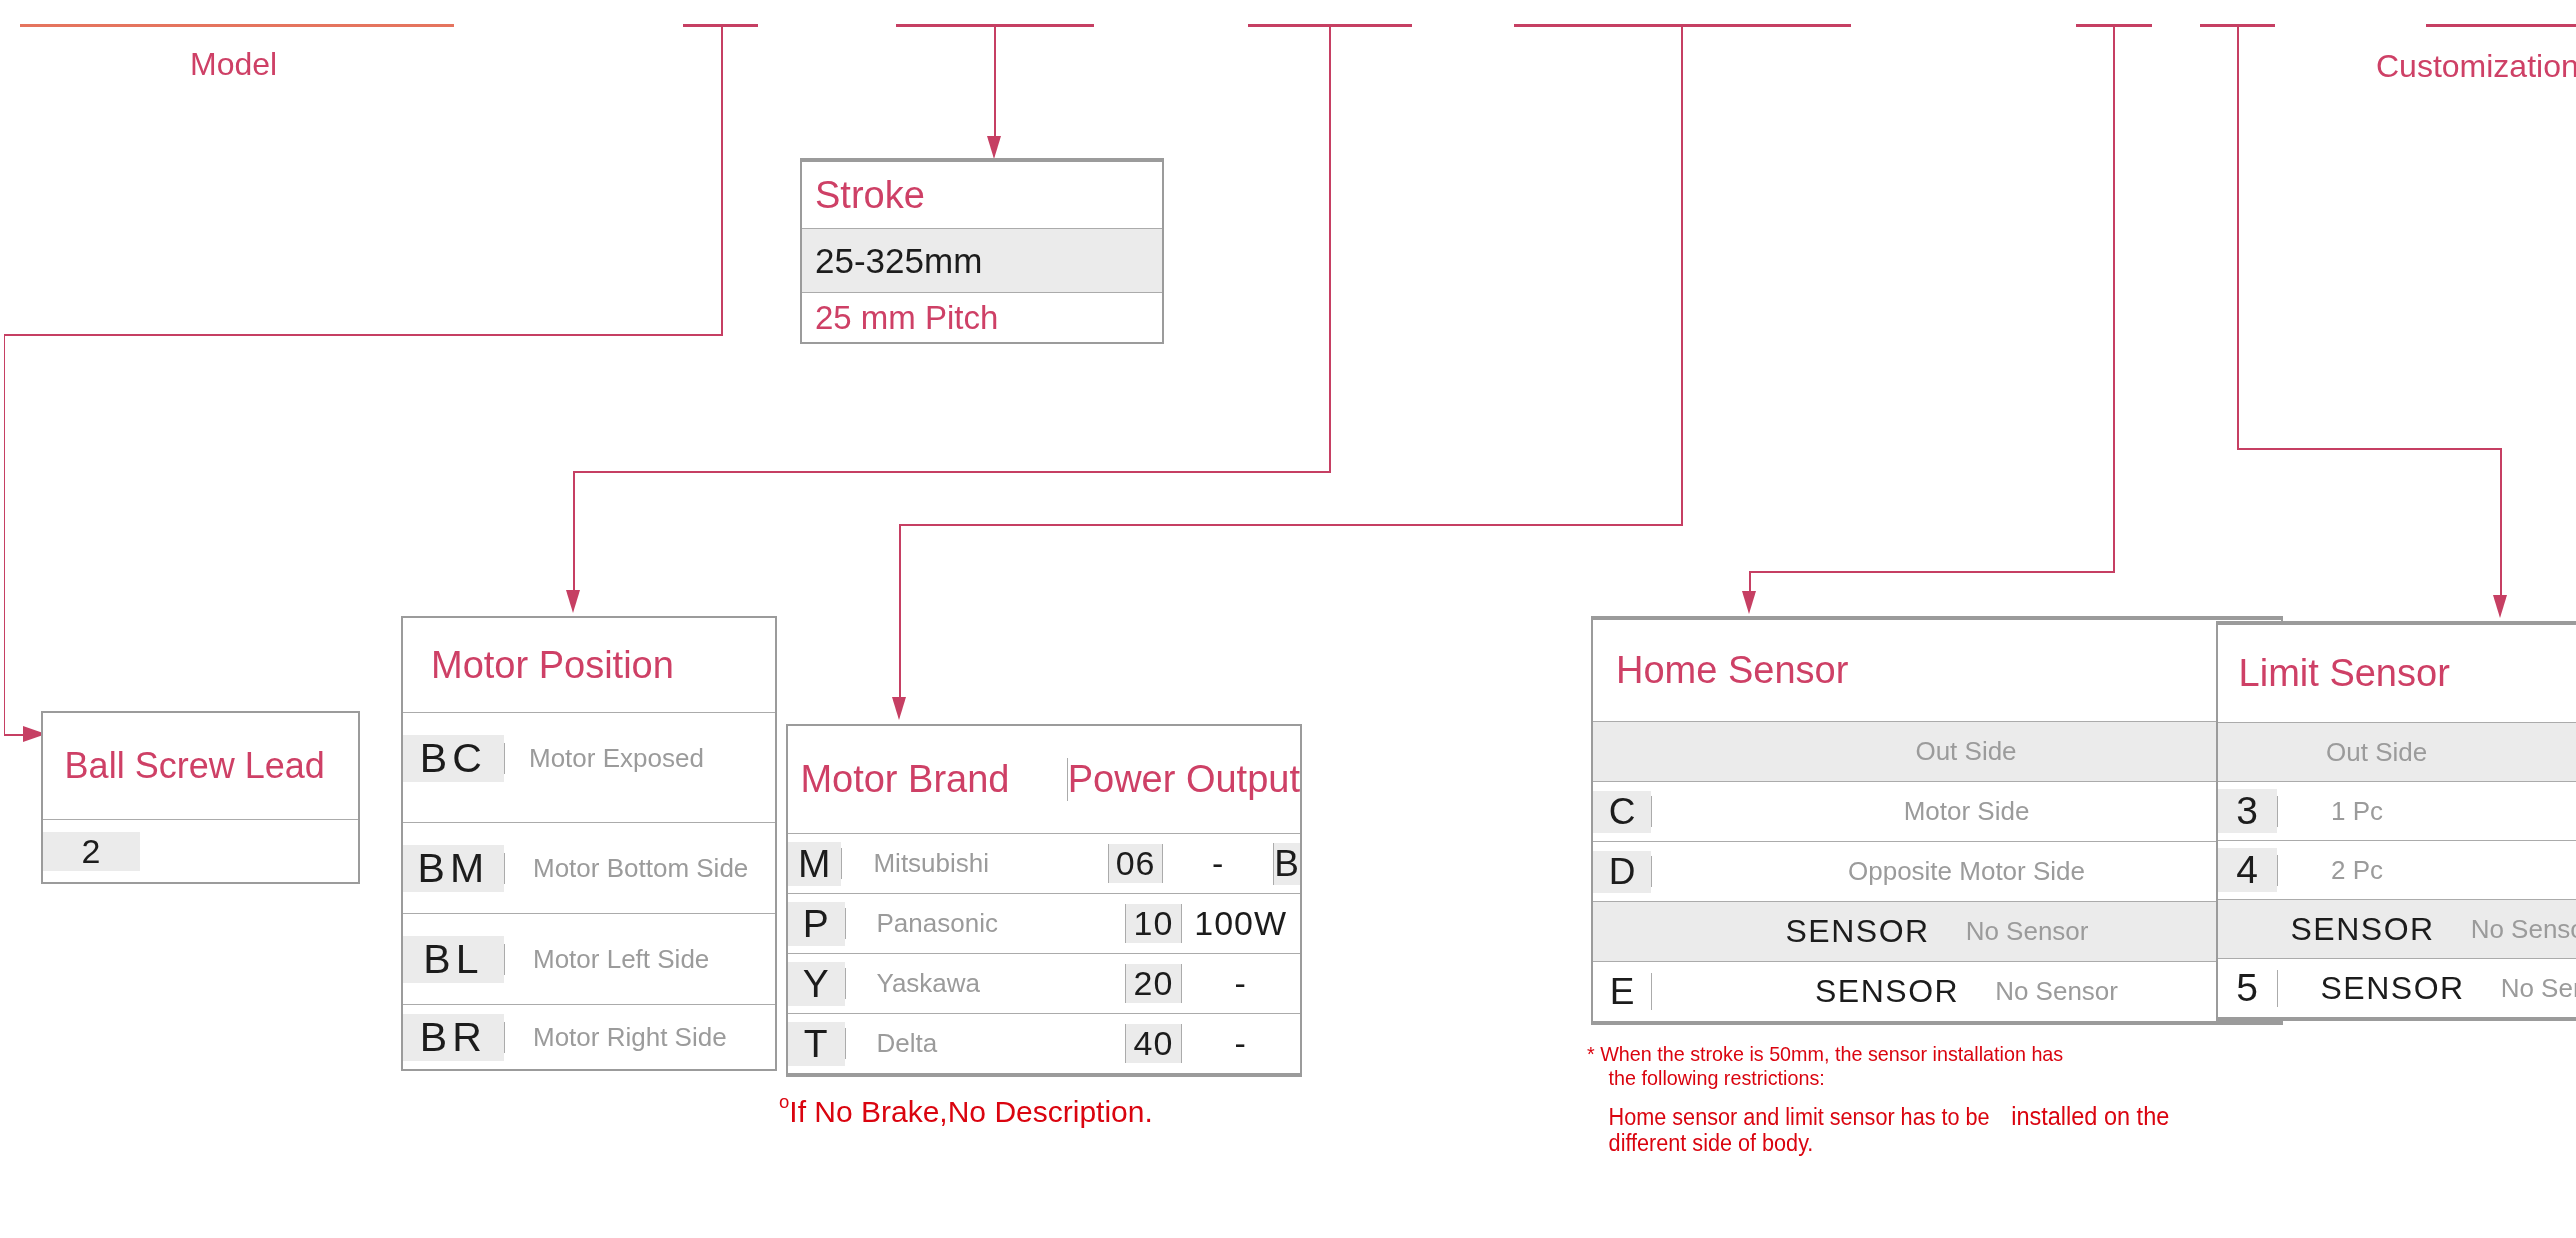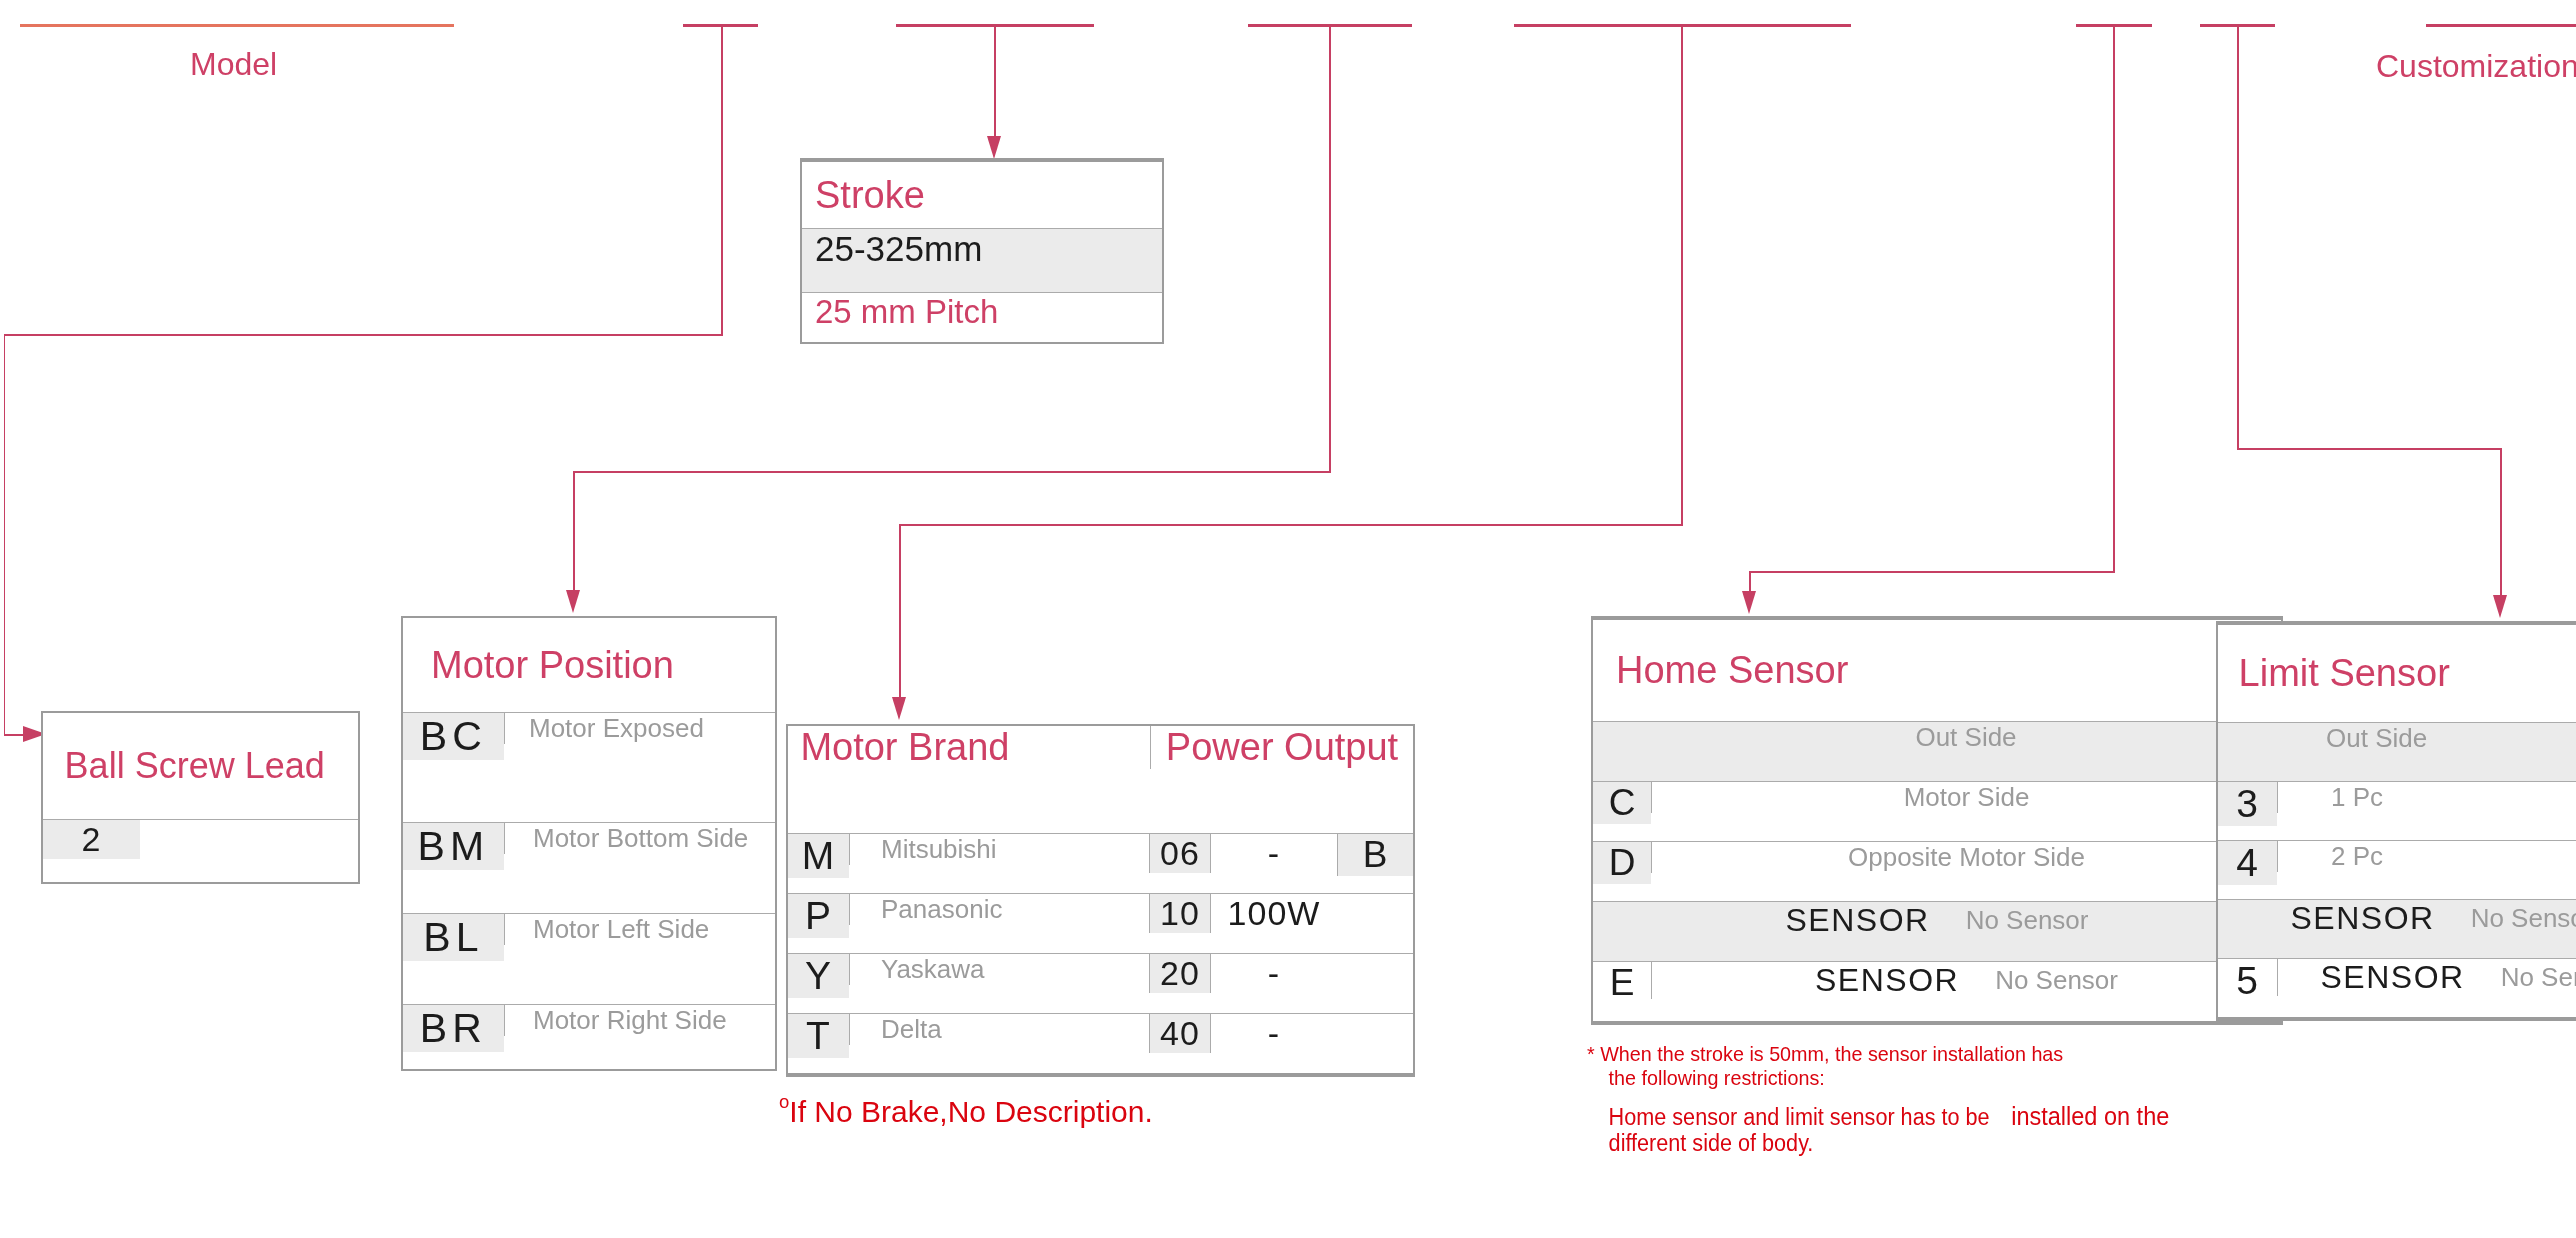--- a/index.html
+++ b/index.html
@@ -16,21 +16,21 @@
   .arrow-right{position:absolute;width:0;height:0;border-top:8.2px solid transparent;border-bottom:8.2px solid transparent;border-left:23px solid #c63f63;}
 
   
   .lbl{position:absolute;color:#ce4066;font-size:32px;white-space:nowrap;}
 
   
   .tbl{position:absolute;background:#ffffff;border:2.1px solid #9b9b9b;box-sizing:border-box;}
   .thick-top{border-top-width:4.6px;}
   .thick-bottom{border-bottom-width:4.1px;}
   .hdr{display:flex;align-items:center;color:#ce4066;font-size:38px;white-space:nowrap;box-sizing:border-box;}
-  .row{display:flex;align-items:flex-start;border-top:1.5px solid #ababab;box-sizing:border-box;}
+  .row{display:flex;align-items:center;border-top:1.5px solid #ababab;box-sizing:border-box;}
   .cell{display:flex;align-items:center;box-sizing:border-box;}
   .cell.bl{border-left:1.5px solid #ababab;}
   .gray-bg{background:#ebebeb;}
   .code-txt{color:#1c1c1c;font-size:41px;letter-spacing:5.2px;justify-content:center;}
   .num-txt{color:#1c1c1c;font-size:34px;justify-content:center;letter-spacing:1px;}
   .desc-txt{color:#9b9b9b;font-size:26px;}
   .center{justify-content:center;}
   .sensor-big{color:#1c1c1c;font-size:32px;letter-spacing:1.5px;}
   .nosensor{color:#9b9b9b;font-size:26px;margin-left:36px;}
 
@@ -120,21 +120,21 @@
     <div class="row" style="height:91px;">
       <div class="cell gray-bg code-txt" style="width:101px;">BL</div>
       <div class="cell bl desc-txt" style="flex:1;padding-left:28px;">Motor Left Side</div>
     </div>
     <div class="row" style="height:65px;">
       <div class="cell gray-bg code-txt" style="width:101px;">BR</div>
       <div class="cell bl desc-txt" style="flex:1;padding-left:28px;">Motor Right Side</div>
     </div>
   </div>
 
-  <div class="tbl thick-bottom" id="motor-brand-table" style="left:786px;top:724px;width:629px;">
+  <div class="tbl thick-bottom" id="motor-brand-table" style="left:786px;top:724px;width:516px;">
     <div class="row" style="height:107px;border-top:none;">
       <div class="hdr" style="width:362px;padding-left:12.4px;">Motor Brand</div>
       <div class="hdr bl cell center" style="flex:1;">Power Output</div>
     </div>
     <div class="row" style="height:60px;">
       <div class="cell gray-bg num-txt" style="width:61px;font-size:39px;">M</div>
       <div class="cell bl desc-txt" style="width:300px;padding-left:31px;">Mitsubishi</div>
       <div class="cell bl gray-bg num-txt" style="width:61px;">06</div>
       <div class="cell bl num-txt center" style="width:127px;">-</div>
       <div class="cell bl gray-bg num-txt center" style="flex:1;font-size:37px;">B</div>

